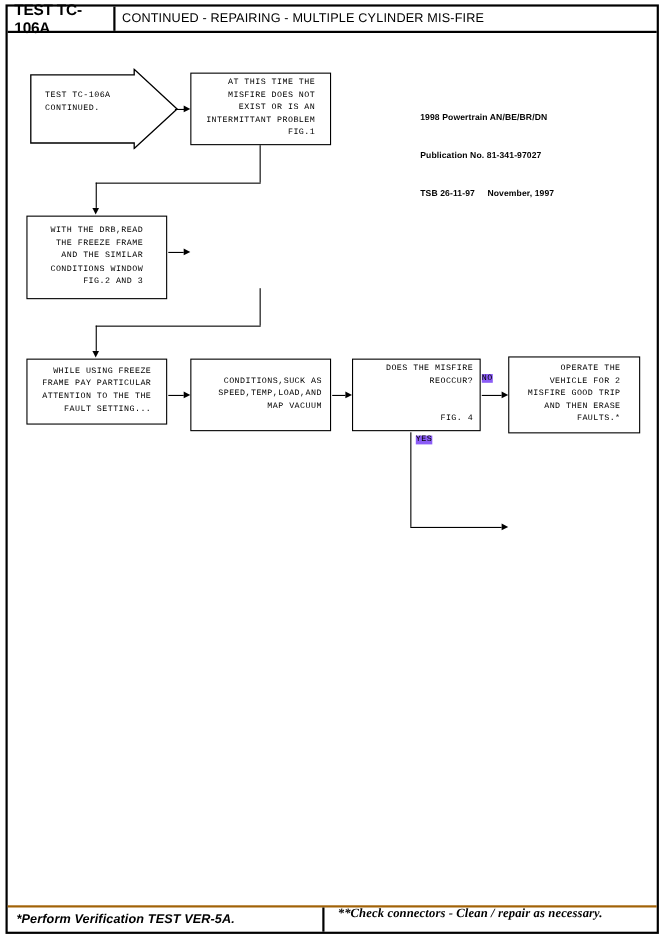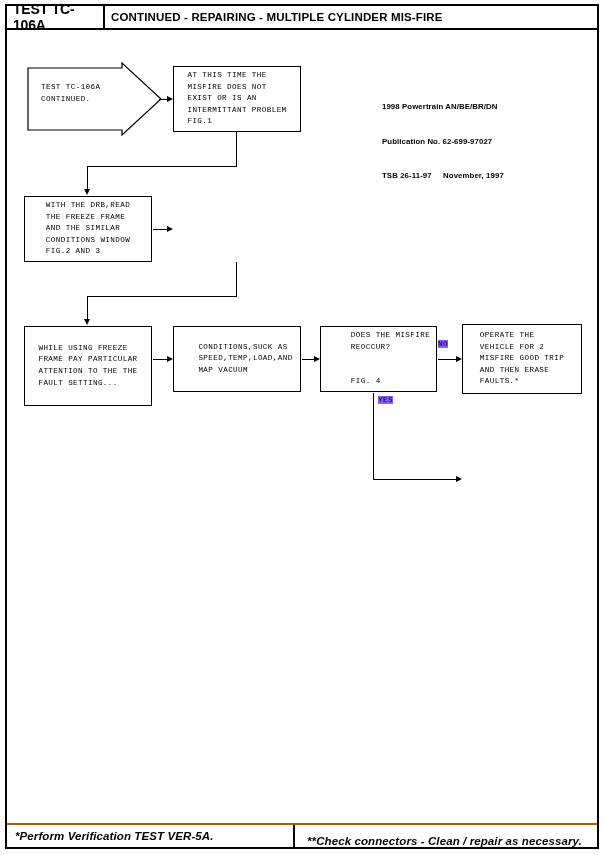--- a/index.html
+++ b/index.html
@@ -20,35 +20,35 @@
     position:absolute;left:0;top:0;width:98px;height:100%;
     border-right:2px solid #000;box-sizing:border-box;
     display:flex;align-items:center;padding-left:6px;
   }
   #header-test-cell span{
     font-size:14px;font-weight:bold;letter-spacing:-0.2px;
   }
   #header-title{
     position:absolute;left:104px;top:0;height:100%;
     display:flex;align-items:center;
-    font-size:11.5px;font-weight:bold;letter-spacing:0.15px;
+    font-size:11.5px;font-weight:normal;letter-spacing:0.15px;
   }
   
   #footer-bar{
     position:absolute;left:0;bottom:0;width:100%;height:24px;
     border-top:2px solid #a16207;box-sizing:border-box;
   }
   #footer-left{
     position:absolute;left:0;top:0;width:288px;height:100%;
     border-right:2px solid #000;box-sizing:border-box;
     display:flex;align-items:center;padding-left:8px;
   }
   #footer-right{
     position:absolute;left:292px;top:0;height:100%;
-    display:flex;align-items:flex-end;padding-left:8px;
+    display:flex;align-items:flex-start;padding-left:8px;font-family:Liberation Serif, serif;
   }
   .footer-txt{
     font-size:11.5px;font-weight:bold;font-style:italic;letter-spacing:0.1px;
   }
   
   #pubinfo{
     position:absolute;left:375px;top:48px;
     font-size:7.8px;font-weight:bold;line-height:1.48;
     letter-spacing:0.1px;white-space:pre;
   }
@@ -56,21 +56,21 @@
   
   #canvas{position:absolute;left:0;top:24px;width:100%;height:797px;}
   
   .pbox{
     position:absolute;border:1px solid #000;background:#fff;
     box-sizing:border-box;
     display:flex;align-items:center;justify-content:center;
   }
   .pbox .btxt{
     font-family:"Liberation Mono", monospace;
-    font-size:7.6px;line-height:1.52;text-align:left;
+    font-size:7.6px;line-height:1.52;text-align:right;
     letter-spacing:0.4px;white-space:pre-line;
   }
   
   .dbox .btxt{white-space:pre-line;}
   
   #penta{
     position:absolute;left:20px;top:32px;width:136px;height:74px;
   }
   #penta svg{display:block;}
   #penta .ptxt{
@@ -109,50 +109,50 @@
     <div id="header-test-cell">
       <span>TEST TC-106A</span>
     </div>
     <div id="header-title">CONTINUED - REPAIRING - MULTIPLE CYLINDER MIS-FIRE</div>
   </div>
 
   <div id="canvas">
 
     <div id="pubinfo">
       <div>1998 Powertrain AN/BE/BR/DN</div>
-      <div>Publication No. 62-699-97027</div>
+      <div>Publication No. 81-341-97027</div>
       <div>TSB 26-11-97     November, 1997</div>
     </div>
 
     <div id="penta">
       <svg width="136" height="74" viewBox="0 0 136 74">
         <polygon points="1,6 95,6 95,1 134,37 95,73 95,68 1,68" fill="#ffffff" stroke="#000000" stroke-width="1.2"></polygon>
       </svg>
       <div class="ptxt">TEST TC-106A
 CONTINUED.</div>
     </div>
 
     <div class="pbox" style="left:166px;top:36px;width:128px;height:66px;">
       <div class="btxt">AT THIS TIME THE
 MISFIRE DOES NOT
 EXIST OR IS AN
 INTERMITTANT PROBLEM
 FIG.1</div>
     </div>
 
-    <div class="pbox" style="left:17px;top:166px;width:128px;height:66px;">
+    <div class="pbox" style="left:17px;top:166px;width:128px;height:76px;">
       <div class="btxt">WITH THE DRB,READ
 THE FREEZE FRAME
 AND THE SIMILAR
 CONDITIONS WINDOW
 FIG.2 AND 3</div>
     </div>
 
 
-    <div class="pbox" style="left:17px;top:296px;width:128px;height:80px;">
+    <div class="pbox" style="left:17px;top:296px;width:128px;height:60px;">
       <div class="btxt">WHILE USING FREEZE
 FRAME PAY PARTICULAR
 ATTENTION TO THE THE
 FAULT SETTING...</div>
     </div>
 
     <div class="pbox" style="left:166px;top:296px;width:128px;height:66px;padding-left:17px;">
       <div class="btxt">CONDITIONS,SUCK AS
 SPEED,TEMP,LOAD,AND
 MAP VACUUM</div>

